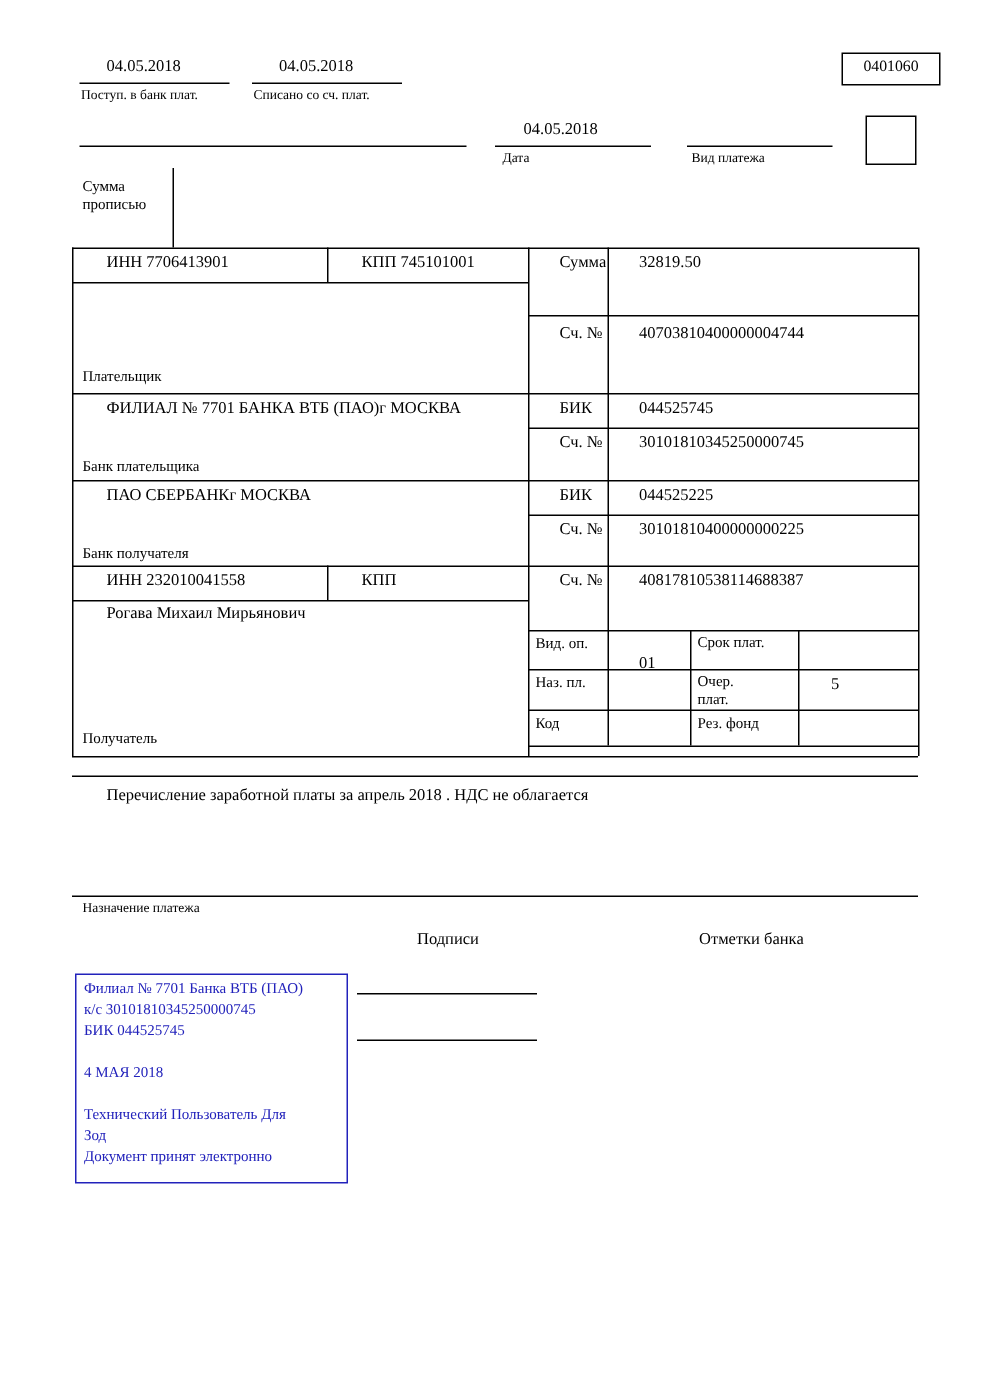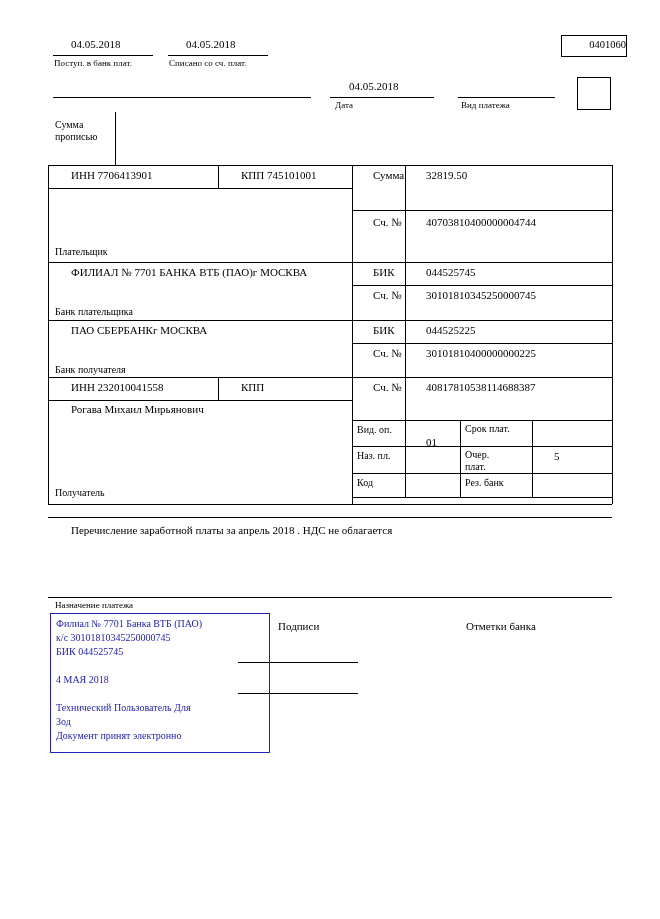--- a/index.html
+++ b/index.html
@@ -6,21 +6,21 @@
   .page{position:relative;width:660px;height:919px;background:#ffffff;
         font-family:"Liberation Serif","DejaVu Serif",serif;color:#000;overflow:hidden;}
   .t{position:absolute;font-size:11px;line-height:13px;white-space:nowrap;margin-left:16px;}
   .m{position:absolute;font-size:10px;line-height:12px;white-space:nowrap;}
   .s{position:absolute;font-size:9px;line-height:10px;white-space:nowrap;}
   .b{font-weight:bold;}
   .w{white-space:normal;}
   .hl{position:absolute;height:0;border-top:1px solid #000;}
   .vl{position:absolute;width:0;border-left:1px solid #000;}
   .box{position:absolute;border:1px solid #000;}
-  .code-box{font-size:10.5px;text-align:right;line-height:18px;}
+  .code-box{font-size:10.5px;text-align:center;line-height:18px;}
   .stamp{border-color:#2222bb;color:#2222bb;padding:3px 5px;box-sizing:border-box;}
   .stamp-line{min-height:14px;line-height:14px;font-size:10px;white-space:nowrap;}
 </style>
 </head>
 <body>
 
 <div class="page">
 
   <div class="t" style="left:55px;top:38px">04.05.2018</div>
   <div class="hl" style="left:53px;top:55px;width:100px"></div>
@@ -99,31 +99,31 @@
   <div class="t" style="left:55px;top:403px">Рогава Михаил Мирьянович</div>
   <div class="m" style="left:55px;top:487px">Получатель</div>
 
   <div class="m" style="left:357px;top:424px">Вид. оп.</div>
   <div class="t" style="left:410px;top:436px">01</div>
   <div class="m w" style="left:465px;top:423px;width:45px">Срок плат.</div>
   <div class="m" style="left:357px;top:450px">Наз. пл.</div>
   <div class="m w" style="left:465px;top:449px;width:45px">Очер. плат.</div>
   <div class="t" style="left:538px;top:450px">5</div>
   <div class="m" style="left:357px;top:477px">Код</div>
-  <div class="m" style="left:465px;top:477px">Рез. банк</div>
+  <div class="m" style="left:465px;top:477px">Рез. фонд</div>
 
   <div class="t" style="left:55px;top:524px">Перечисление заработной платы за апрель 2018 . НДС не облагается</div>
   <div class="s" style="left:55px;top:600px">Назначение платежа</div>
 
   <div class="t" style="left:262px;top:620px">Подписи</div>
   <div class="t" style="left:450px;top:620px">Отметки банка</div>
   <div class="hl" style="left:238px;top:662px;width:120px"></div>
   <div class="hl" style="left:238px;top:693px;width:120px"></div>
 
-  <div class="box stamp" style="left:50px;top:613px;width:220px;height:140px">
+  <div class="box stamp" style="left:50px;top:649px;width:182px;height:140px">
     <div class="stamp-line">Филиал № 7701 Банка ВТБ (ПАО)</div>
     <div class="stamp-line">к/с 30101810345250000745</div>
     <div class="stamp-line">БИК 044525745</div>
     <div class="stamp-line"></div>
     <div class="stamp-line">4 МАЯ 2018</div>
     <div class="stamp-line"></div>
     <div class="stamp-line">Технический Пользователь Для</div>
     <div class="stamp-line">Зод</div>
     <div class="stamp-line">Документ принят электронно</div>
   </div>

